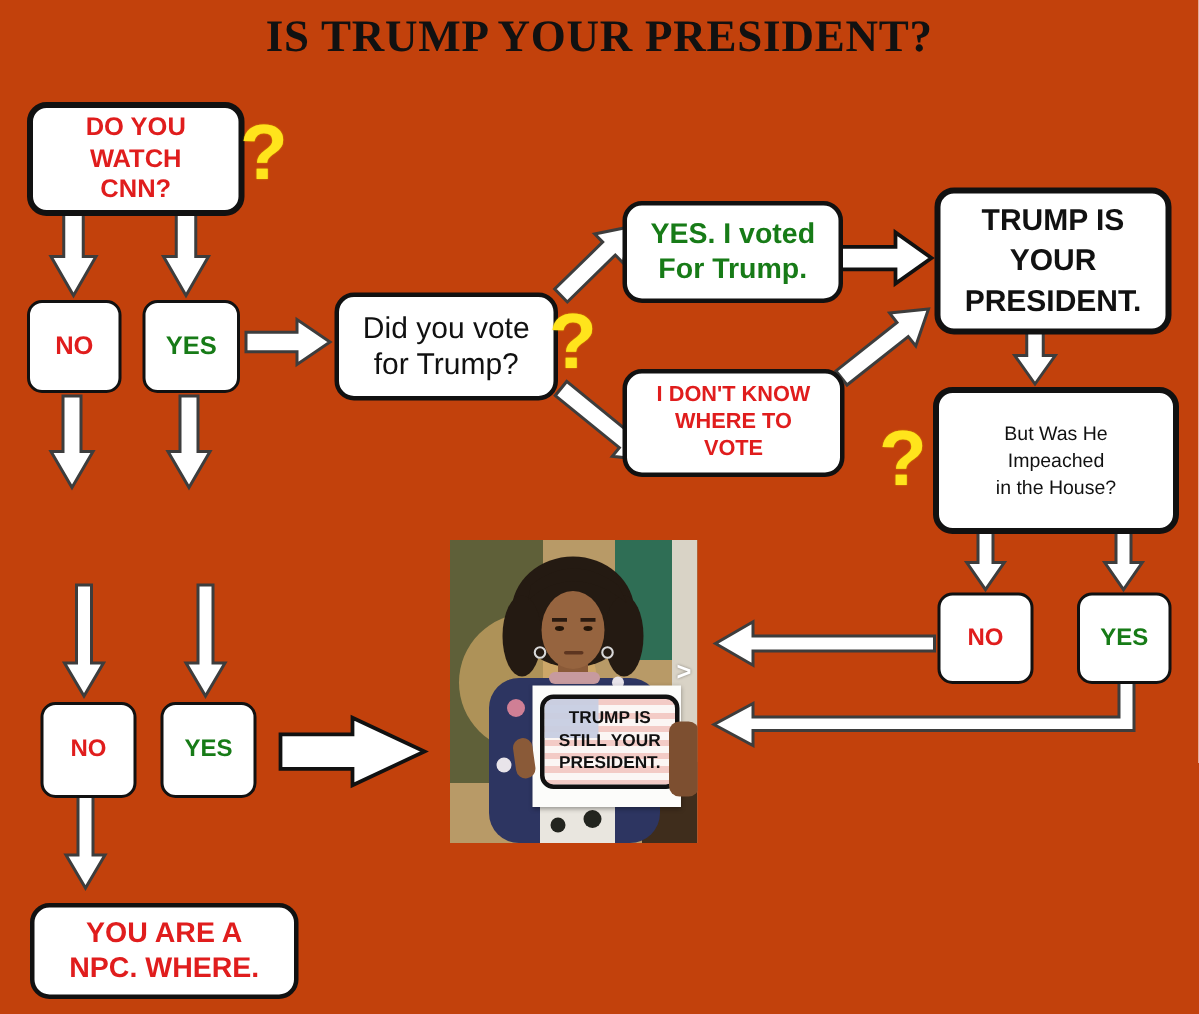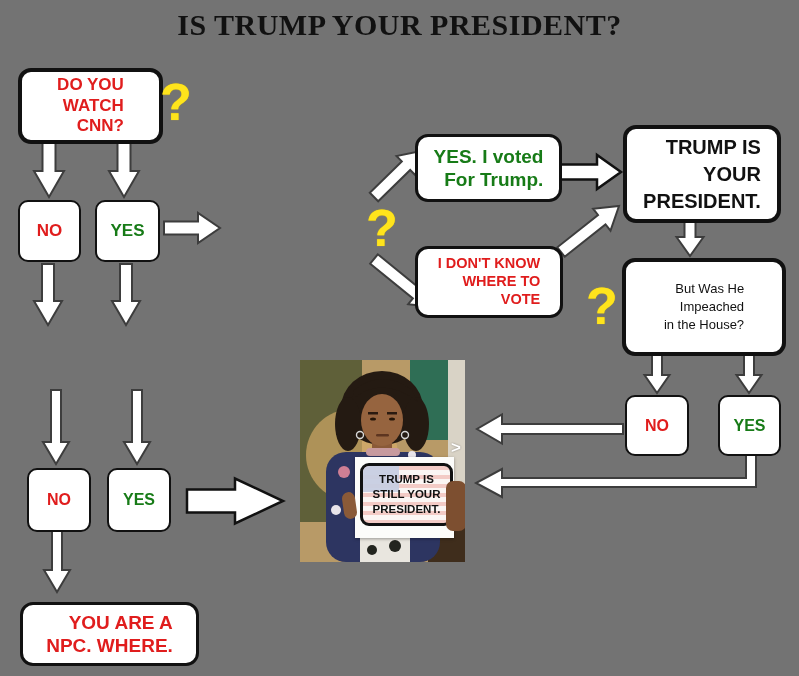--- a/index.html
+++ b/index.html
@@ -1,25 +1,25 @@
 <!DOCTYPE html>
 <html><head>
 <meta charset="utf-8">
 <style>
   html,body{margin:0;padding:0;background:#fff;}
-  #canvas{position:relative;width:799px;height:676px;background:#737373;overflow:hidden;
+  #canvas{position:relative;width:799px;height:676px;background:#c2410c;overflow:hidden;
           font-family:"Liberation Sans",sans-serif;}
   .title{position:absolute;left:0;top:8px;width:799px;text-align:center;
          font-family:"Liberation Serif",serif;font-weight:bold;font-size:30px;color:#111;
          letter-spacing:.5px;}
   svg.arrows{position:absolute;left:0;top:0;}
   svg.arrows polygon{fill:#ffffff;stroke:#3d3d3d;stroke-width:2;stroke-linejoin:miter;}
   svg.arrows polygon.bold{stroke:#111;stroke-width:2.5;}
   .box{position:absolute;display:flex;align-items:center;justify-content:center;
-       text-align:right;background:#fff;border:2px solid #111;border-radius:10px;
+       text-align:center;background:#fff;border:2px solid #111;border-radius:10px;
        font-weight:bold;white-space:pre-line;line-height:1.22;}
   .thick{border-width:4px;border-radius:13px;}
   .red{color:#E01D1D;}
   .green{color:#177B17;}
   .black{color:#111;}
   .plain{font-weight:normal;}
   .qmark{position:absolute;color:#FFE41C;font-weight:bold;font-size:52px;line-height:1;
          text-shadow:0 0 1px #e3c400;}
   
   .photo{position:absolute;left:300px;top:360px;width:165px;height:202px;overflow:hidden;}
@@ -68,20 +68,22 @@
   </svg>
 
   <div class="box thick red" style="left:18px;top:68px;width:137px;height:68px;font-size:17px;">DO YOU
 WATCH
 CNN?</div>
   <div class="qmark" style="left:160px;top:76px;">?</div>
 
   <div class="box red" style="left:18px;top:200px;width:59px;height:58px;font-size:17px;">NO</div>
   <div class="box green" style="left:95px;top:200px;width:61px;height:58px;font-size:17px;">YES</div>
 
+  <div class="box thick black plain" style="left:223px;top:195px;width:143px;height:66px;font-size:20px;border-width:3.5px;">Did you vote
+for Trump?</div>
   <div class="qmark" style="left:366px;top:202px;">?</div>
 
   <div class="box thick red" style="left:415px;top:246px;width:142px;height:66px;font-size:14.5px;border-width:3.5px;">I DON'T KNOW
 WHERE TO
 VOTE</div>
 
   <div class="box thick green" style="left:415px;top:134px;width:141px;height:62px;font-size:19px;border-width:3.5px;">YES. I voted
 For Trump.</div>
 
   <div class="box thick black" style="left:623px;top:125px;width:150px;height:90px;font-size:20px;line-height:1.35;">TRUMP IS

